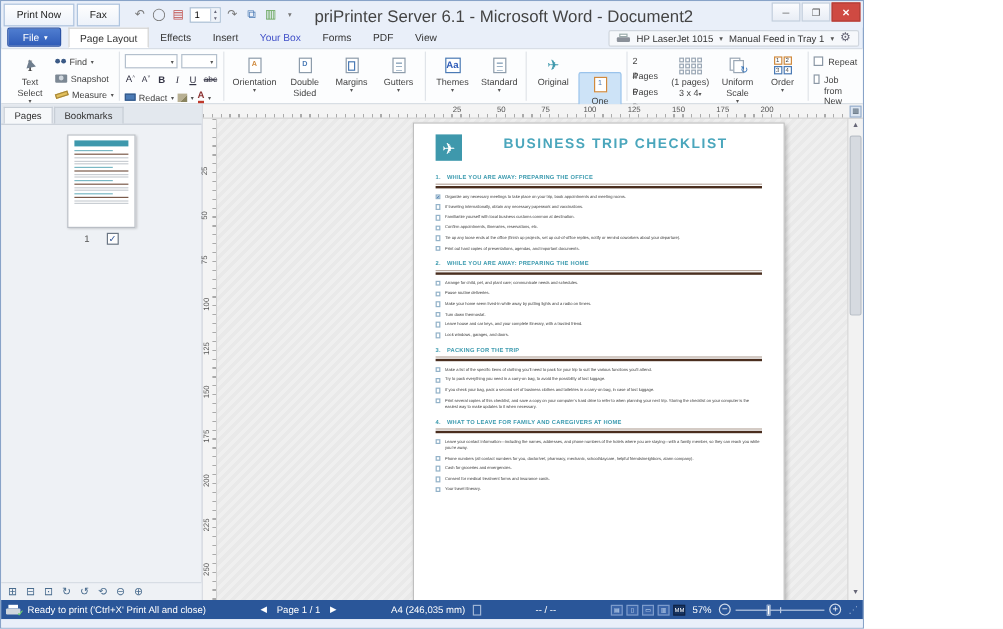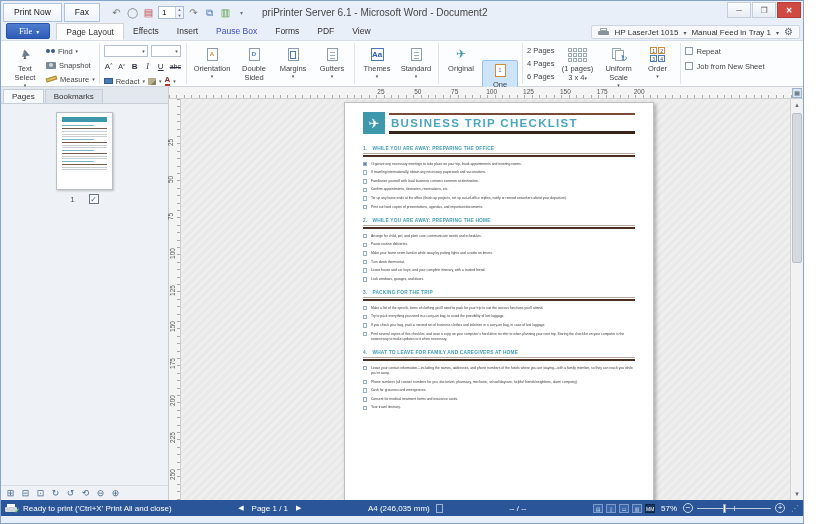--- a/index.html
+++ b/index.html
@@ -1,36 +1,36 @@
 <!DOCTYPE html>
 <html style="--teal: #3e98ac; --headteal: #3f9cb0; --sbar: #2a5699;"><head>
 <meta charset="utf-8">
 <style>
   * { margin:0; padding:0; box-sizing:border-box; }
   html,body { width:836px; height:524px; overflow:hidden; font-family:"Liberation Sans",sans-serif; }
-  .window { width:804px; height:524px; border:1px solid #88a3c8; background:#e9eff9; display:flex; flex-direction:column; }
+  .window { width:720px; height:524px; border:1px solid #88a3c8; background:#e9eff9; display:flex; flex-direction:column; }
 
   
   .titlebar { height:22px; display:flex; align-items:center; padding:1px 2px 0 2px; background:#e9eff9; flex:none; }
   .tb-btn { height:19px; line-height:17px; padding:0 10px; font-size:8.5px; color:#222; border:1px solid #aec4de; background:linear-gradient(#fefefe,#edf2fa); margin-right:2px; cursor:default; }
   .qat { display:flex; align-items:center; margin-left:8px; gap:3px; }
   .qat-ic { font-size:10px; color:#777; width:13px; text-align:center; line-height:14px; }
   .qat-ic.red { color:#c0504d; } .qat-ic.blue { color:#4a7ab5; } .qat-ic.green { color:#5a9e4a; }
   .spin { display:flex; width:26px; height:13px; border:1px solid #a9bdd4; background:#fff; font-size:8px; }
   .spin .val { flex:1; padding-left:3px; line-height:12px; }
   .spin .arrows { width:8px; display:flex; flex-direction:column; font-size:4px; color:#667; background:#eef2f8; border-left:1px solid #c5d2e2; }
   .spin .arrows span { height:6px; line-height:6px; text-align:center; }
-  .win-title { font-size:10px; color:#444; margin-left:14px; flex:1; white-space:nowrap; overflow:hidden; }
+  .win-title { font-size:14px; color:#444; margin-left:14px; flex:1; white-space:nowrap; overflow:hidden; }
   .win-controls { display:flex; gap:1px; margin-left:4px; align-self:flex-start; }
   .wc { width:24px; height:16px; font-size:8px; text-align:center; line-height:15px; color:#555; border:1px solid #c4cfdd; background:linear-gradient(#fbfcfe,#e8edf5); }
   .wc.close { background:#cf4a42; color:#fff; border-color:#b23f38; font-weight:bold; }
 
   
   .tabrow { height:17px; display:flex; align-items:flex-end; padding:0 3px; flex:none; position:relative; }
-  .file-btn { background:linear-gradient(#4f7dd0,#2f5cb8); color:#fff; font-size:8.5px; padding:2px 10px 2px 12px; border:1px solid #2a52a4; border-radius:2px; margin:0 6px 1px 2px; display:flex; align-items:center; gap:4px;font-family:Liberation Serif, serif; }
+  .file-btn { background:linear-gradient(#4f7dd0,#2f5cb8); color:#fff; font-size:8.5px; padding:2px 10px 2px 12px; border:1px solid #2a52a4; border-radius:2px; margin:0 6px 1px 2px; display:flex; align-items:center; gap:4px; }
   .file-btn .caret { font-size:6px; }
   .tab { padding:3px 9px 2px; font-size:8.5px; color:#333; }
   .tab.active { background:#fff; border:1px solid #d2d2d2; border-bottom:1px solid #fff; }
   .tab.accent { color:#4050c8; }
   .printer-area { margin-left:auto; display:flex; align-items:center; gap:5px; font-size:8px; color:#333; border:1px solid #d0d6de; background:#f6f8fb; padding:1px 6px; margin-bottom:1px; border-radius:2px; }
   .mini-printer { width:11px; height:8px; position:relative; }
   .mini-printer .body { position:absolute; left:0; right:0; top:3px; height:4px; background:#8a9099; border-radius:1px; }
   .mini-printer .paper { position:absolute; left:2px; right:2px; top:0; height:3px; background:#fff; border:1px solid #9aa; }
   .caret { font-size:6px; color:#555; }
   .gear { font-size:10px; color:#667; line-height:10px; }
@@ -108,21 +108,21 @@
     background:repeating-linear-gradient(135deg,#efefef 0 3px,#e9e9e9 3px 6px); }
   .vscroll { width:13px; background:#f2f2f2; border-left:1px solid #d4d4d4; display:flex; flex-direction:column; flex:none; }
   .vs-btn { height:12px; font-size:6px; color:#667; text-align:center; line-height:12px; }
   .vs-track { flex:1; position:relative; }
   .vs-thumb { position:absolute; left:1px; right:1px; top:2px; height:150px; background:#d6dae0; border:1px solid #b9bfc7; border-radius:2px; }
 
   
   .page { position:absolute; left:163px; top:3px; width:310px; height:438px; background:#fff; border:1px solid #bfbfbf; box-shadow:2px 2px 4px rgba(0,0,0,.28); padding:9px 18px 0 18px; overflow:hidden; }
   .doc-header { display:flex; gap:4px; margin-bottom:12px; }
   .plane-box { width:22px; height:22px; background:var(--teal); color:#fff; font-size:13px; display:flex; align-items:center; justify-content:center; flex:none; }
-  .title-wrap { flex:1; display:flex; flex-direction:column; justify-content:space-between; padding-top:1px; }
+  .title-wrap { flex:1; display:flex; flex-direction:row; justify-content:space-between; padding-top:1px; }
   .title-line-top { height:2px; background:#7a4a35; }
   .doc-title { font-size:11.5px; font-weight:bold; letter-spacing:1.3px; color:#4aa6bc; padding:1px 0 1px 2px; white-space:nowrap; }
   .title-line-bot { height:3px; background:#3a241a; }
   .doc-section { margin-top:8px; }
   .sec-head { display:flex; gap:5px; font-size:4.8px; font-weight:bold; color:var(--headteal); letter-spacing:.2px; }
   .sec-rule { height:4px; border-top:1px solid #b8a99f; border-bottom:2px solid #4a2e1f; margin:2px 0 4.5px; }
   .doc-item { display:flex; gap:3.5px; margin-bottom:3.4px; }
   .chk { width:4.4px; height:4.4px; border:1px solid #93b2c9; background:#fff; flex:none; margin-top:.3px; }
   .chk.checked { background:
      linear-gradient(45deg,transparent 42%,#5b87b8 42% 58%,transparent 58%),
@@ -183,21 +183,21 @@
 
   <div class="tabrow">
     <div class="file-btn">
       <span>File</span>
         <span class="caret" style="color:#fff">▾</span>
     </div>
     <div style="display:flex">
         <div class="tab active">Page Layout</div>
         <div class="tab">Effects</div>
         <div class="tab">Insert</div>
-        <div class="tab accent">Pause Box</div>
+        <div class="tab accent">Your Box</div>
         <div class="tab">Forms</div>
         <div class="tab">PDF</div>
         <div class="tab">View</div>
       </div>
     <div class="printer-area">
       <span class="mini-printer">
           <span class="paper"></span>
           <span class="body"></span>
         </span>
       <span>HP LaserJet 1015</span>

